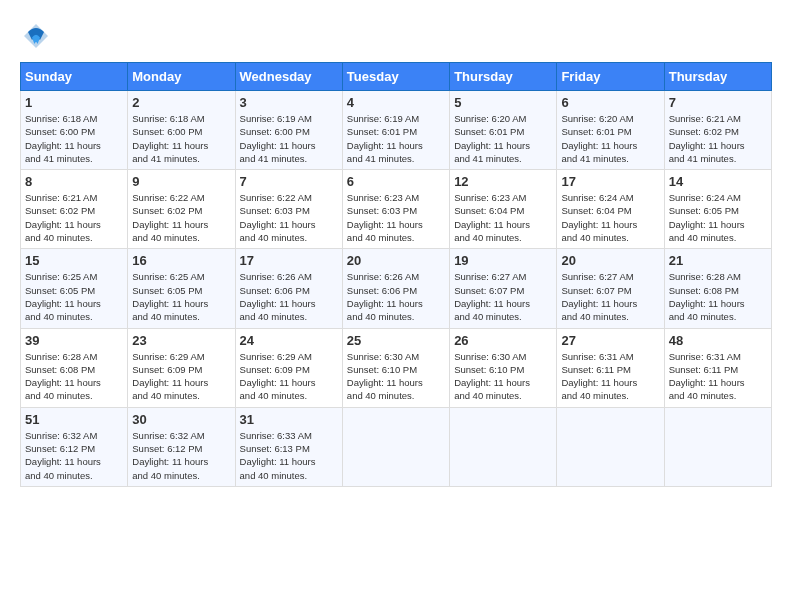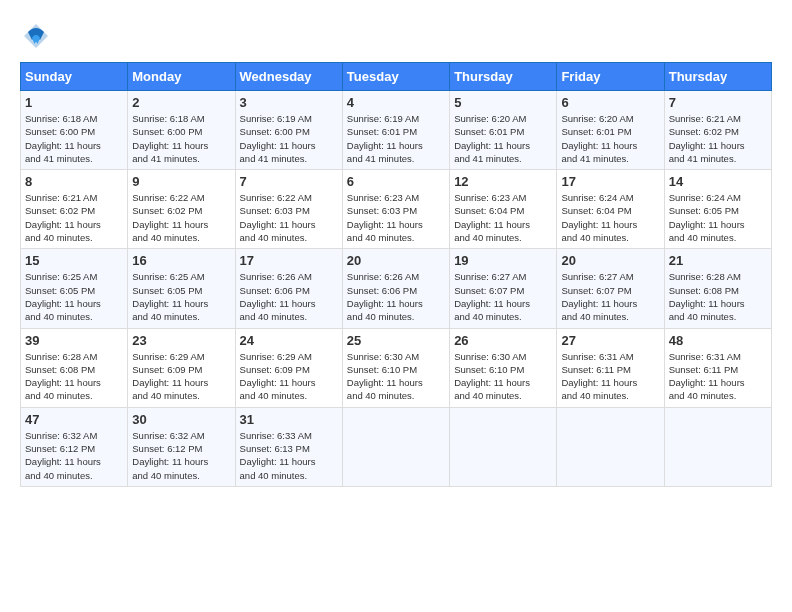--- a/index.html
+++ b/index.html
@@ -244,21 +244,21 @@
           <span class="day-number">27</span>
           <div class="day-info">Sunrise: 6:31 AM<br>Sunset: 6:11 PM<br>Daylight: 11 hours<br>and 40 minutes.</div>
         </td>
         <td>
           <span class="day-number">48</span>
           <div class="day-info">Sunrise: 6:31 AM<br>Sunset: 6:11 PM<br>Daylight: 11 hours<br>and 40 minutes.</div>
         </td>
       </tr>
       <tr>
         <td>
-          <span class="day-number">47</span>
+          <span class="day-number">51</span>
           <div class="day-info">Sunrise: 6:32 AM<br>Sunset: 6:12 PM<br>Daylight: 11 hours<br>and 40 minutes.</div>
         </td>
         <td>
           <span class="day-number">30</span>
           <div class="day-info">Sunrise: 6:32 AM<br>Sunset: 6:12 PM<br>Daylight: 11 hours<br>and 40 minutes.</div>
         </td>
         <td>
           <span class="day-number">31</span>
           <div class="day-info">Sunrise: 6:33 AM<br>Sunset: 6:13 PM<br>Daylight: 11 hours<br>and 40 minutes.</div>
         </td>

